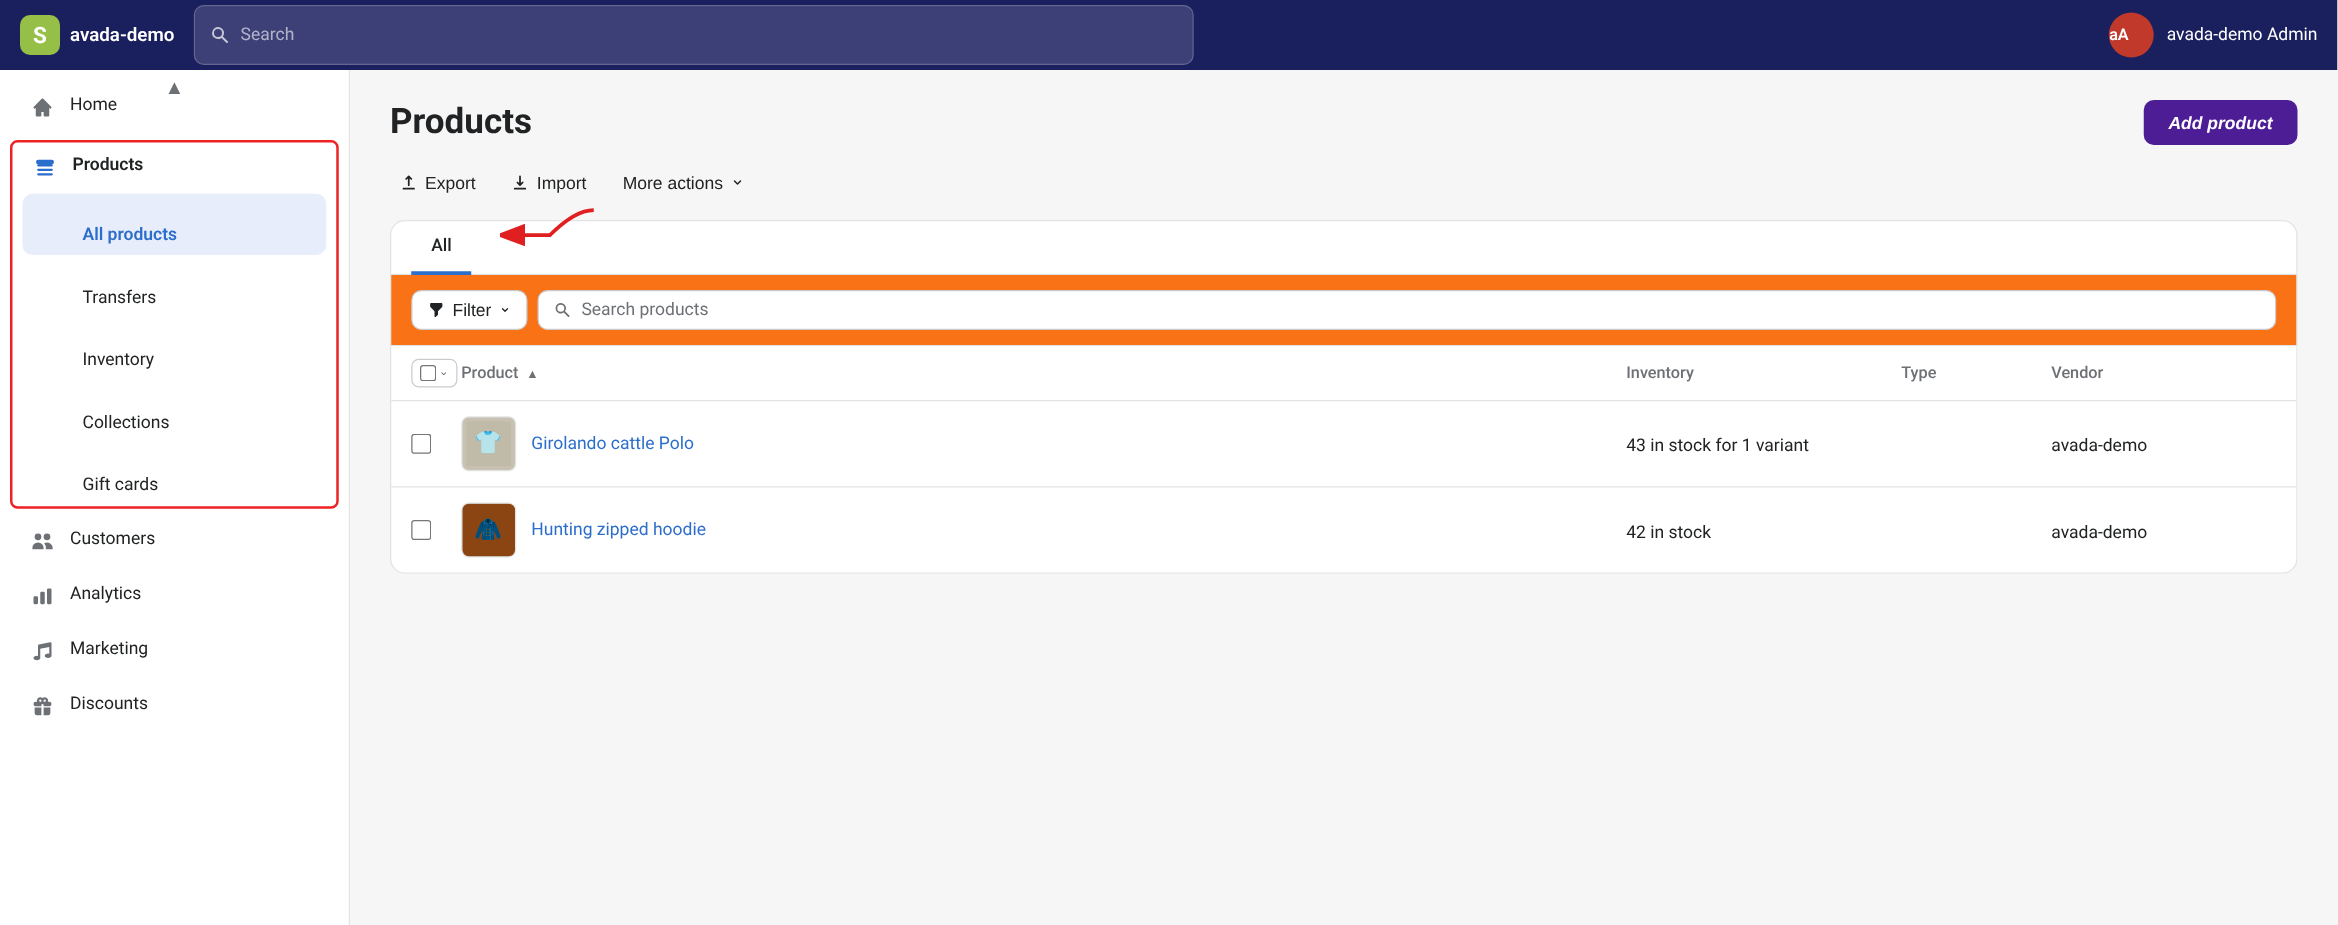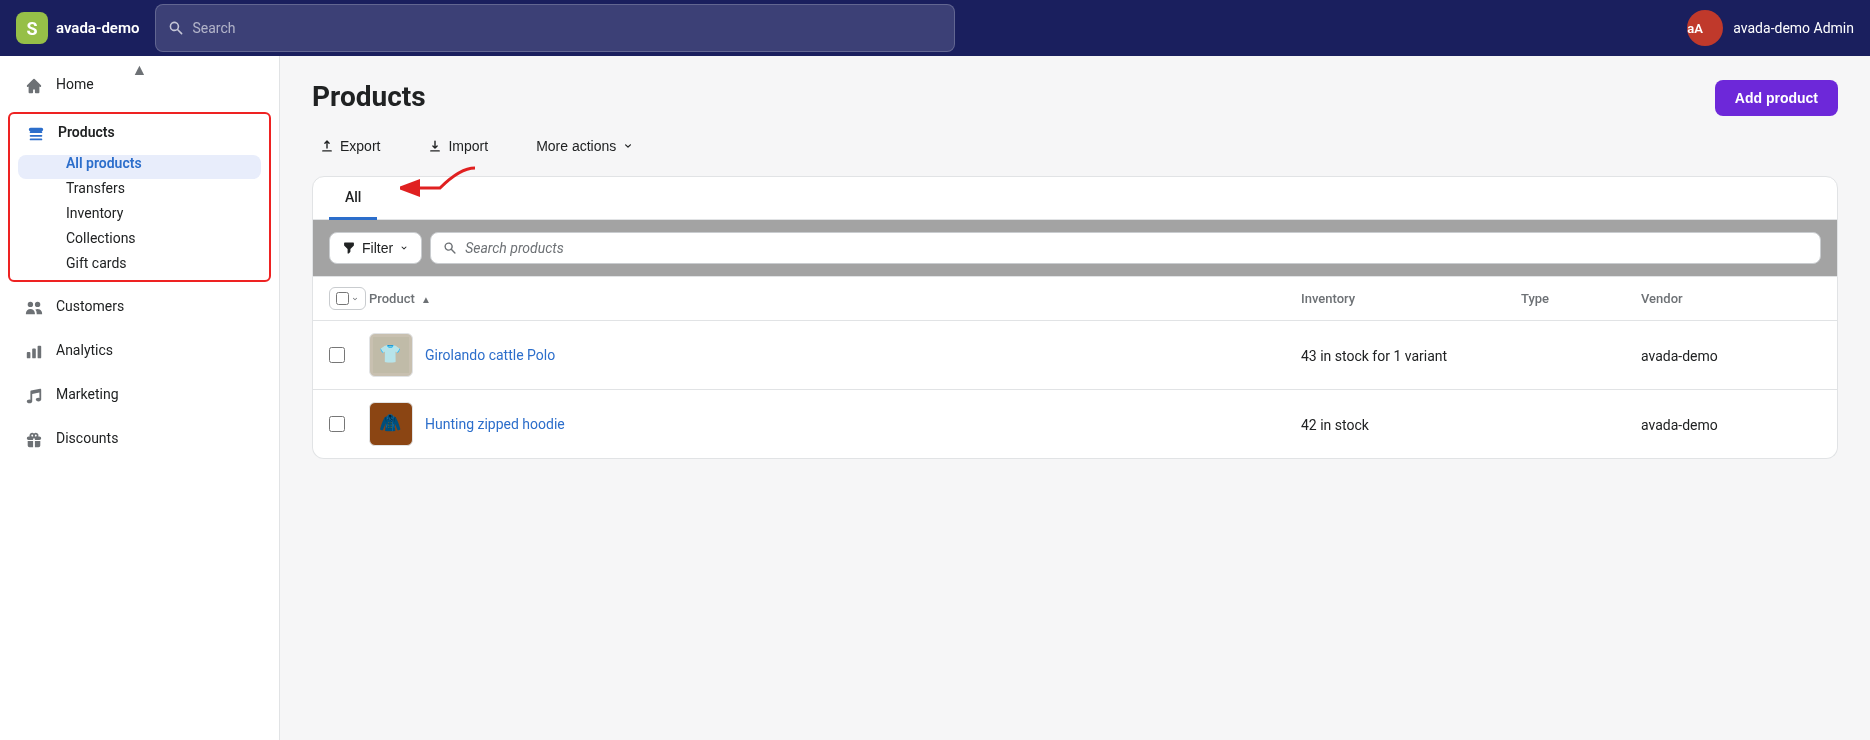--- a/index.html
+++ b/index.html
@@ -123,21 +123,21 @@
       background: #6d7175;
       color: white;
       border-radius: 10px;
       padding: 1px 7px;
       font-size: 12px;
       font-weight: 500;
     }
     .nav-sub-item {
       display: flex;
       align-items: center;
-      padding: 0 16px 8px 48px;
+      padding: 25px 16px 8px 48px;
       color: #202223;
       font-size: 14px;
       cursor: pointer;
       border-radius: 8px;
       margin: 1px 8px;
     }
     .nav-sub-item.active {
       background: #e8edfb;
       color: #2c6ecb;
       font-weight: 600;
@@ -166,35 +166,36 @@
       align-items: flex-start;
       justify-content: space-between;
       margin-bottom: 16px;
     }
     .page-title {
       font-size: 28px;
       font-weight: 700;
       color: #202223;
     }
     .add-product-btn {
-      background: #6d28d9;
+      background: #4c1d95;
       color: white;
       border: none;
       border-radius: 8px;
       padding: 10px 20px;
       font-size: 14px;
       font-weight: 600;
       cursor: pointer;
+      font-style: italic;
     }
 
     
     .action-bar {
       display: flex;
       align-items: center;
-      gap: 32px;
+      gap: 13px;
       margin-bottom: 16px;
       position: relative;
     }
     .action-btn {
       display: flex;
       align-items: center;
       gap: 6px;
       background: none;
       border: none;
       color: #202223;
@@ -237,21 +238,21 @@
       border-bottom-color: #2c6ecb;
       font-weight: 500;
     }
 
     
     .filter-bar {
       display: flex;
       align-items: center;
       gap: 8px;
       padding: 12px 16px;
-      background: #a3a3a3;
+      background: #f97316;
     }
     .filter-btn {
       display: flex;
       align-items: center;
       gap: 6px;
       border: 1px solid #c9cccf;
       background: white;
       border-radius: 8px;
       padding: 7px 12px;
       font-size: 14px;
@@ -262,21 +263,20 @@
       flex: 1;
       display: flex;
       align-items: center;
       gap: 8px;
       border: 1px solid #c9cccf;
       border-radius: 8px;
       padding: 7px 12px;
       background: white;
       color: #6d7175;
       font-size: 14px;
-      font-style: italic;
     }
 
     
     .product-table {
       background: white;
       border: 1px solid #e1e3e5;
       border-top: none;
       border-radius: 0 0 12px 12px;
     }
     .table-header {

